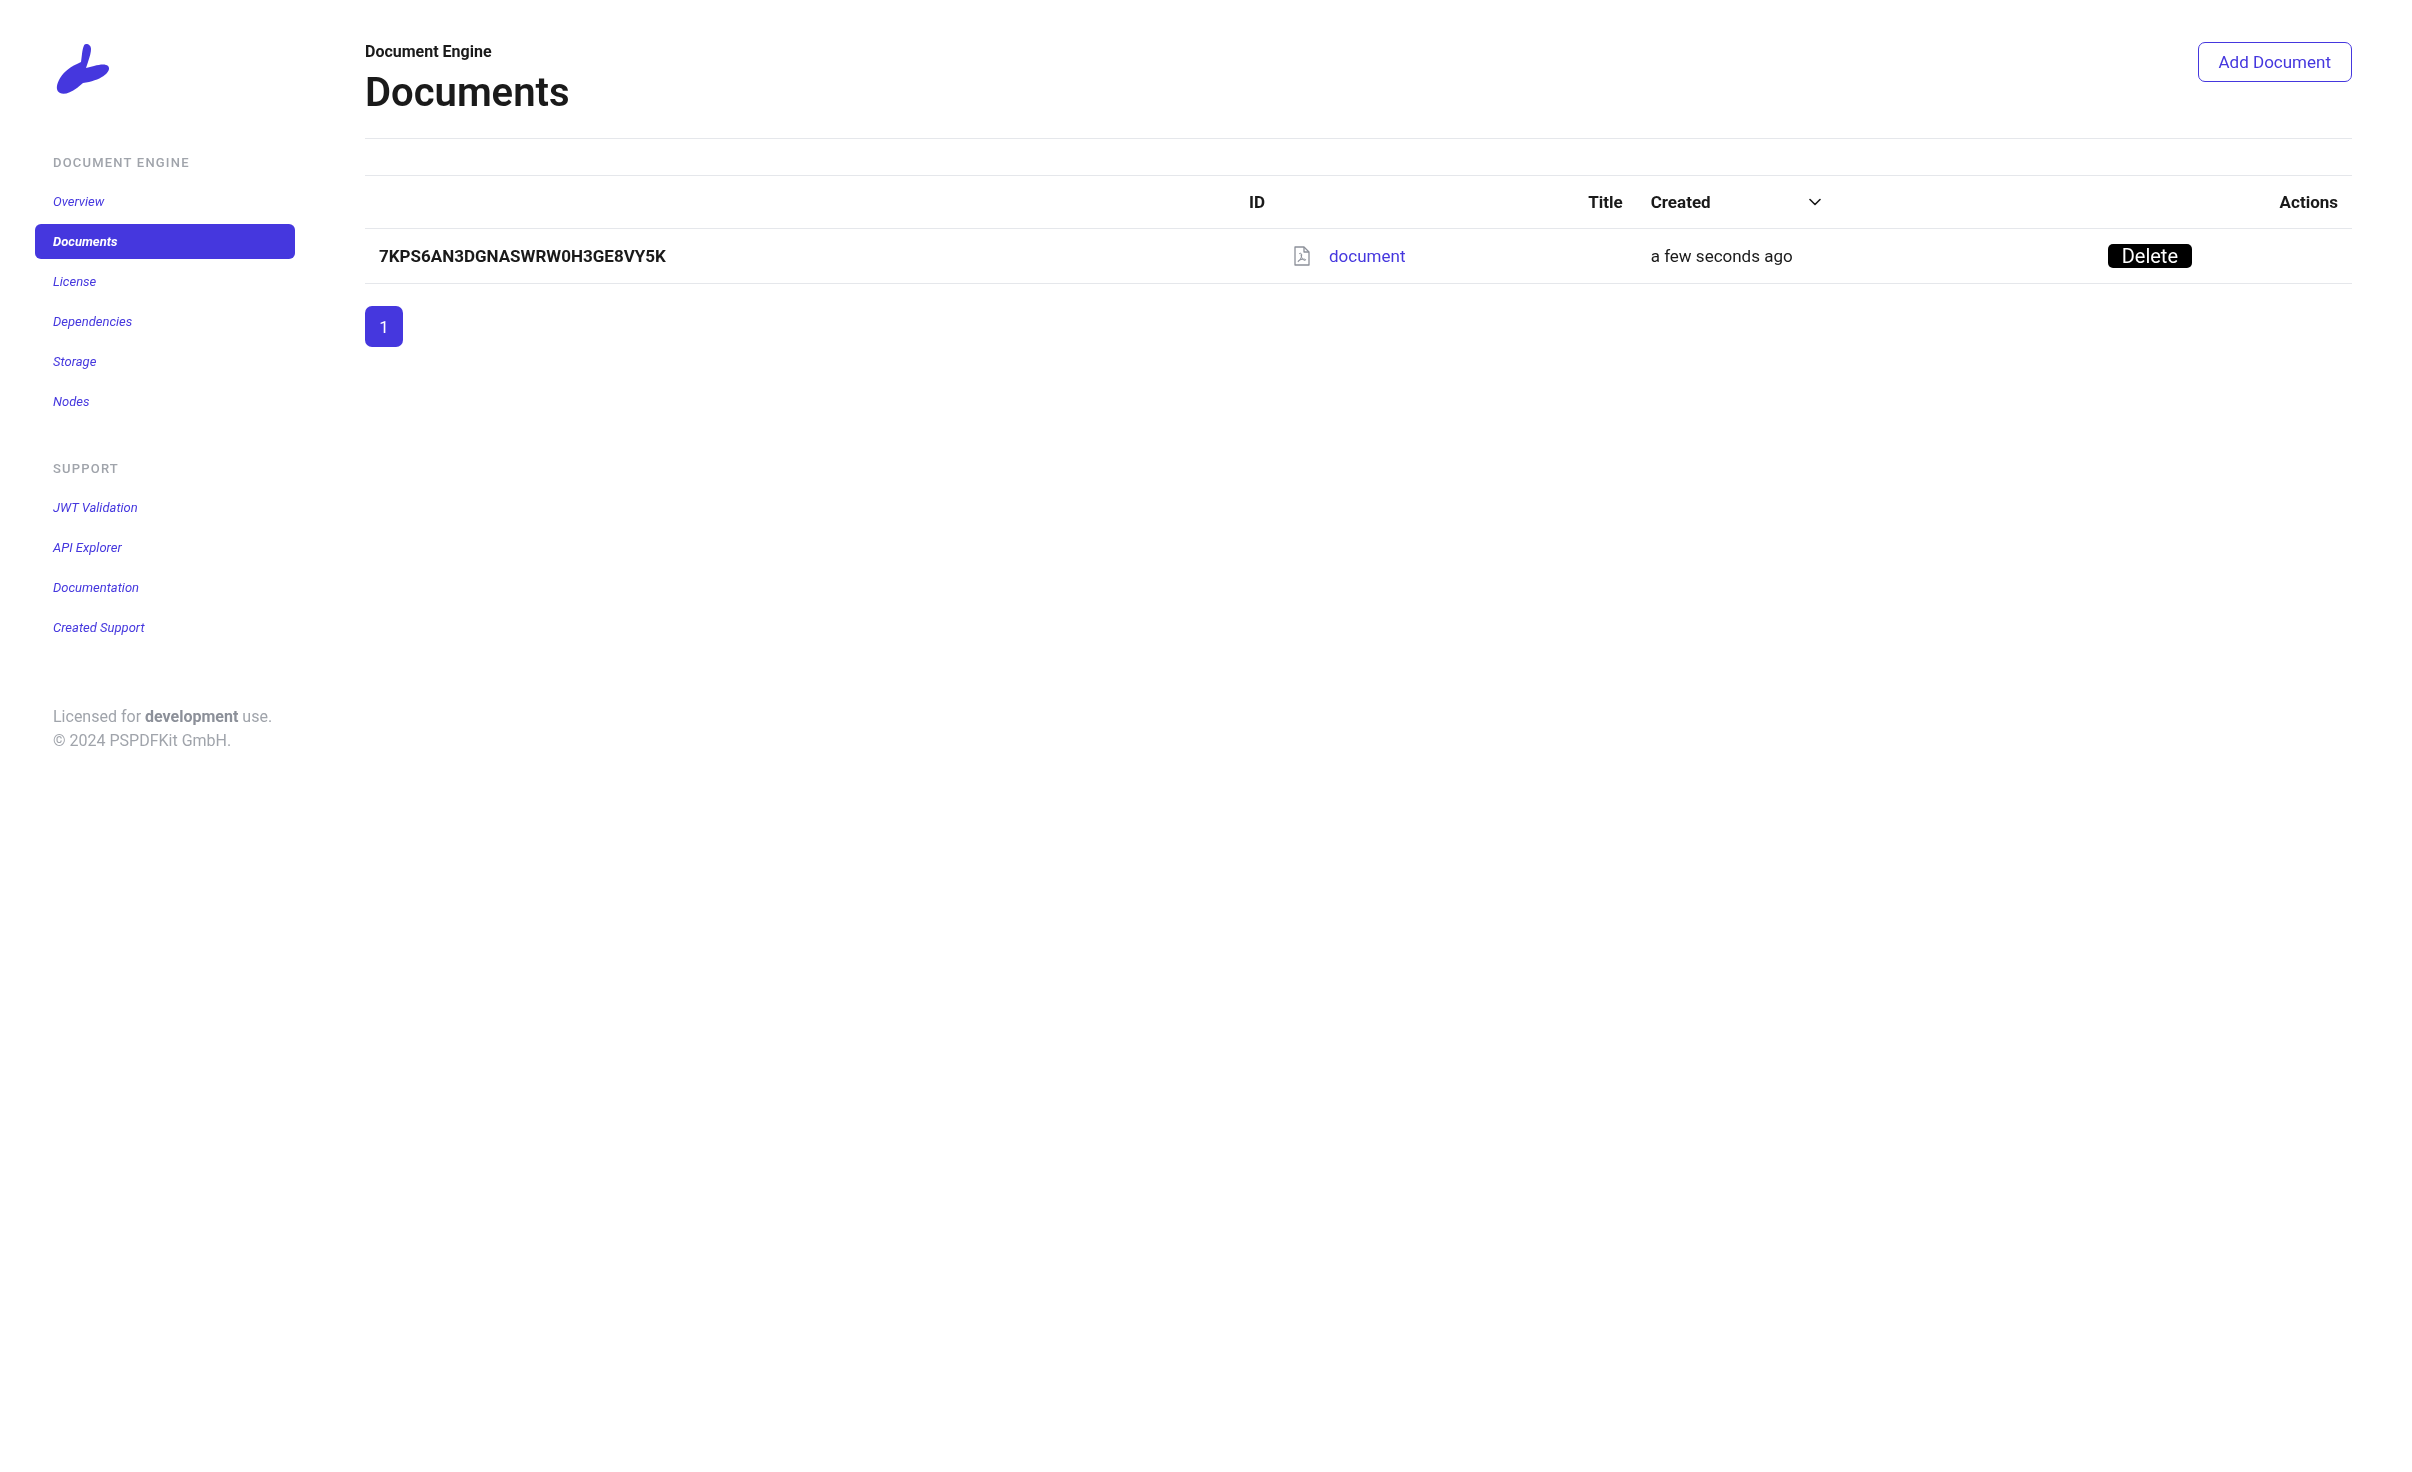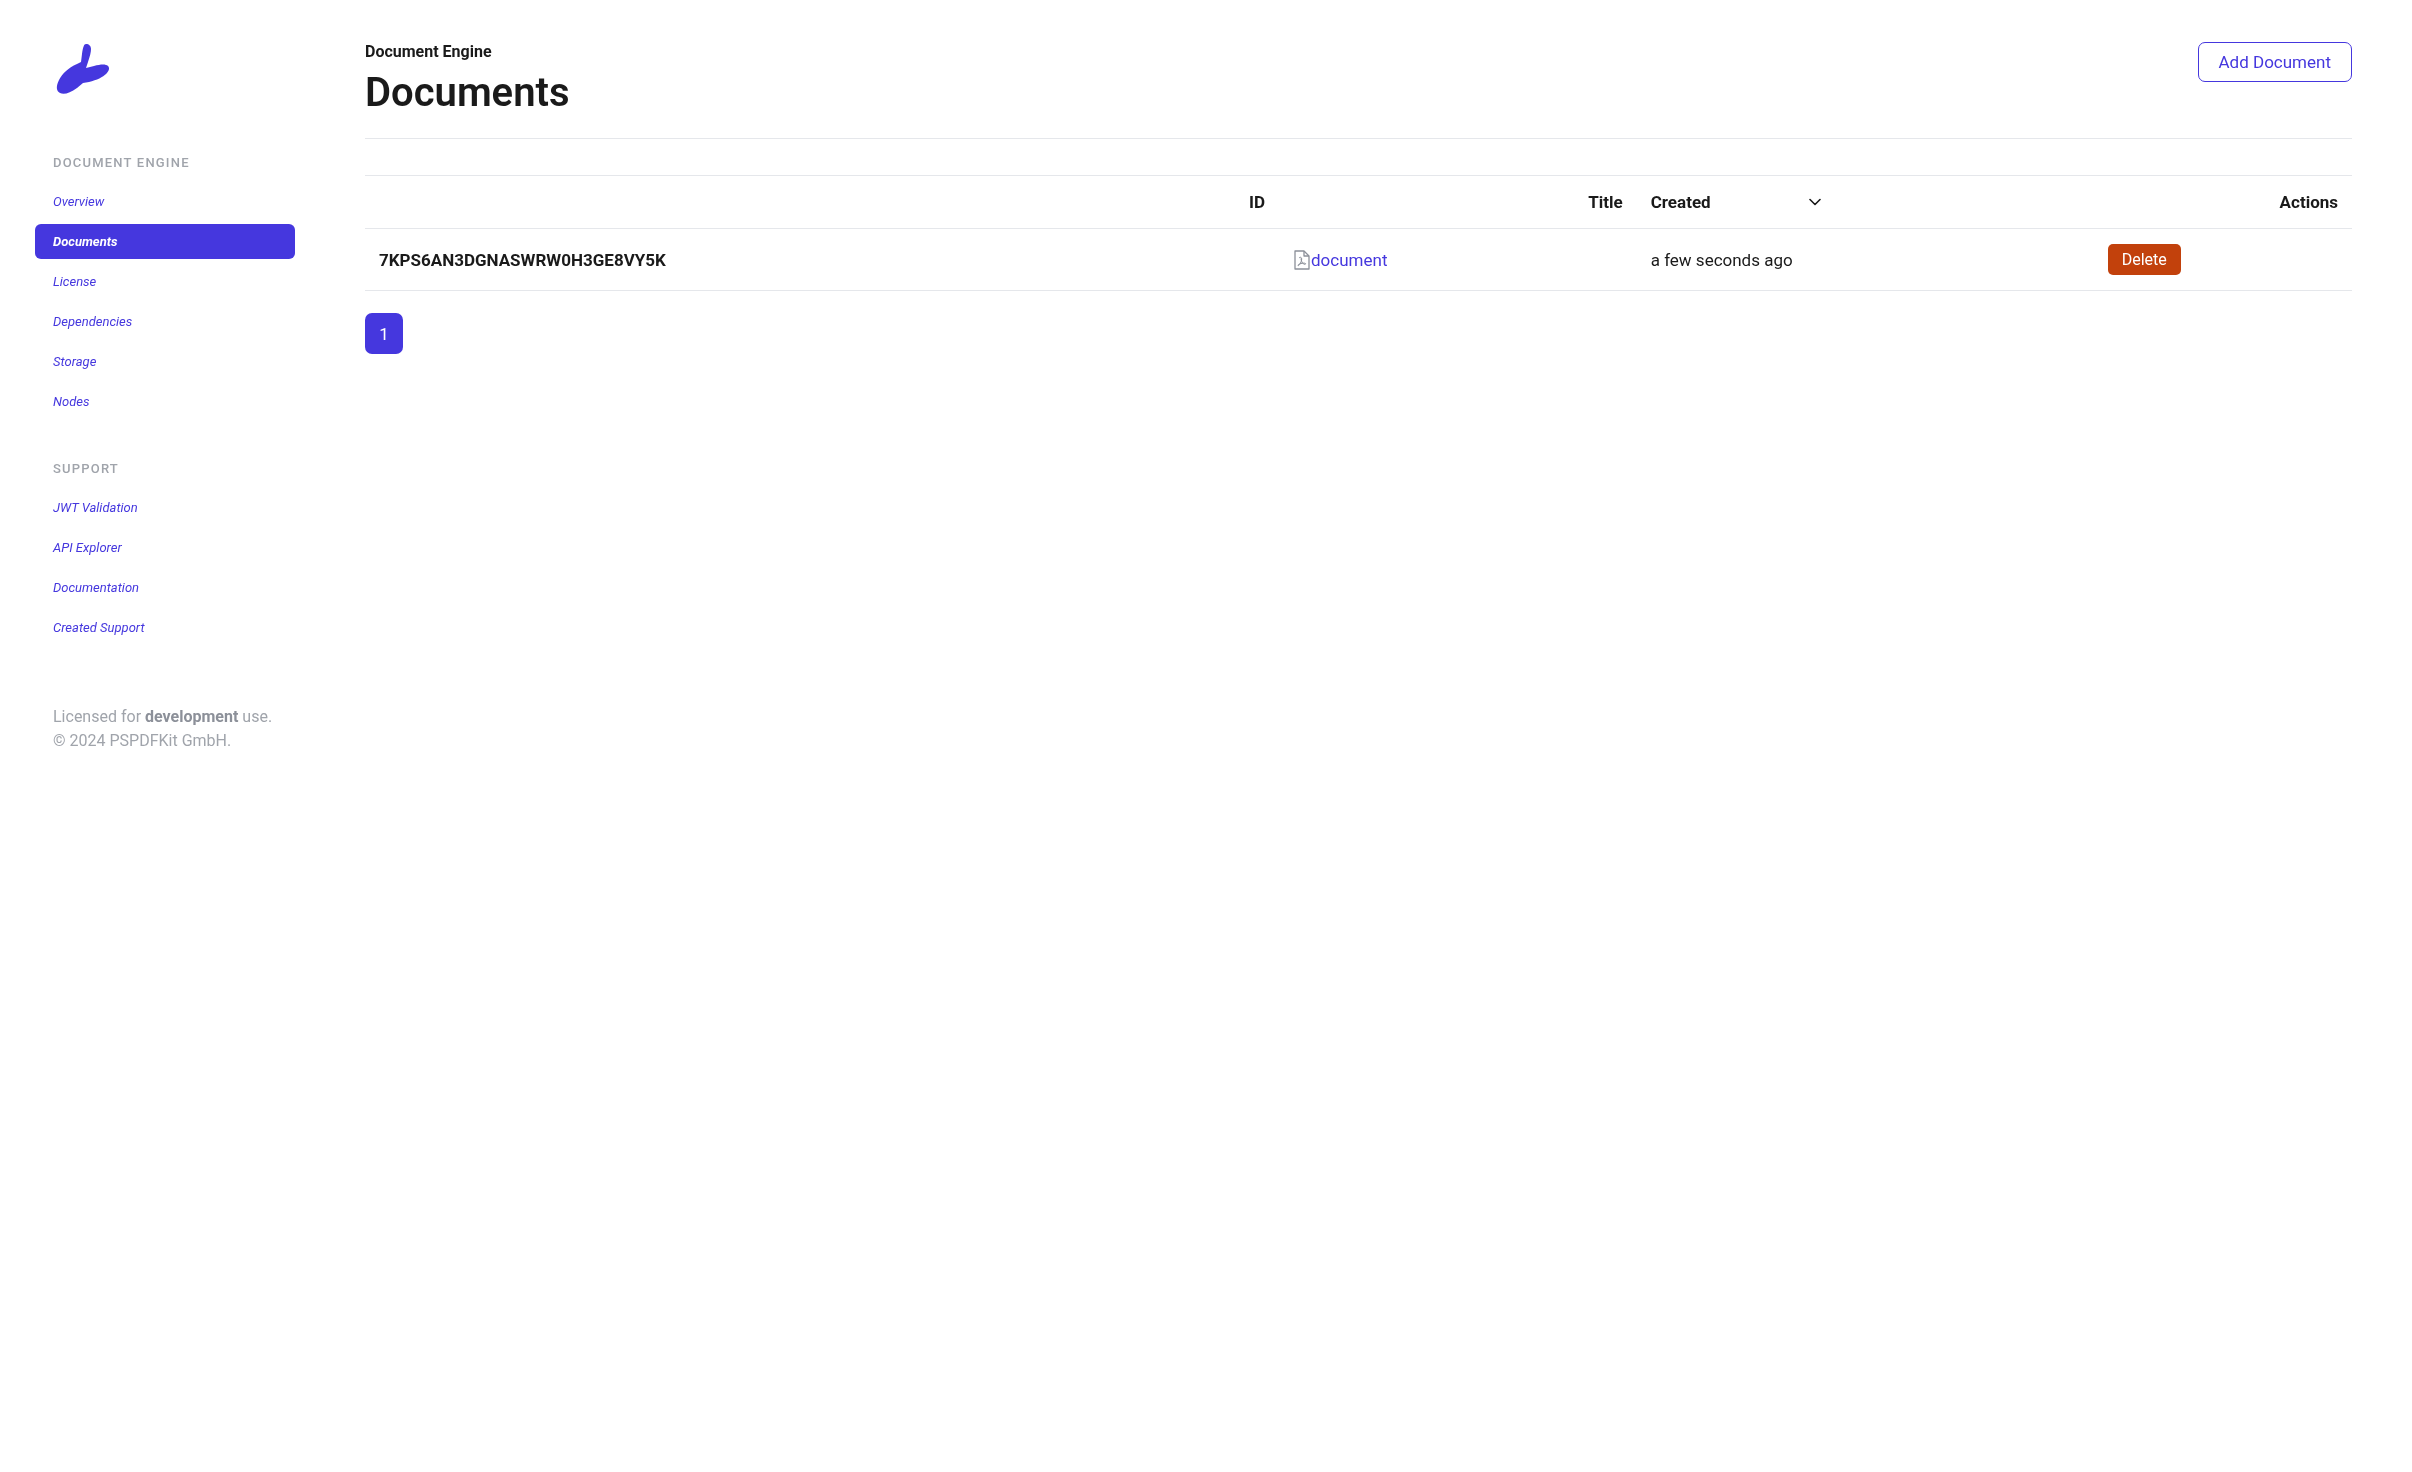--- a/index.html
+++ b/index.html
@@ -132,39 +132,39 @@
       font-size: 17px;
       vertical-align: middle;
     }
     .doc-id {
       font-weight: 700;
       color: #1a1a1a;
     }
     .title-cell {
       display: flex;
       align-items: center;
-      gap: 0;
+      gap: 18px;
     }
     .file-icon {
       display: inline-flex;
       color: #8c9099;
     }
     .title-link {
       color: #4537de;
       cursor: pointer;
     }
     .created-text {
       color: #1a1a1a;
     }
     .delete-button {
-      background: #c2410c;
+      background: #000000;
       color: #ffffff;
       border: none;
-      font-size: 16px;
-      padding: 6px 14px;
+      font-size: 20px;
+      padding: 0 14px;
       border-radius: 5px;
       cursor: pointer;
       font-family: inherit;
     }
     .pagination {
       margin-top: 22px;
     }
     .page-button {
       background: #4537de;
       color: #ffffff;

